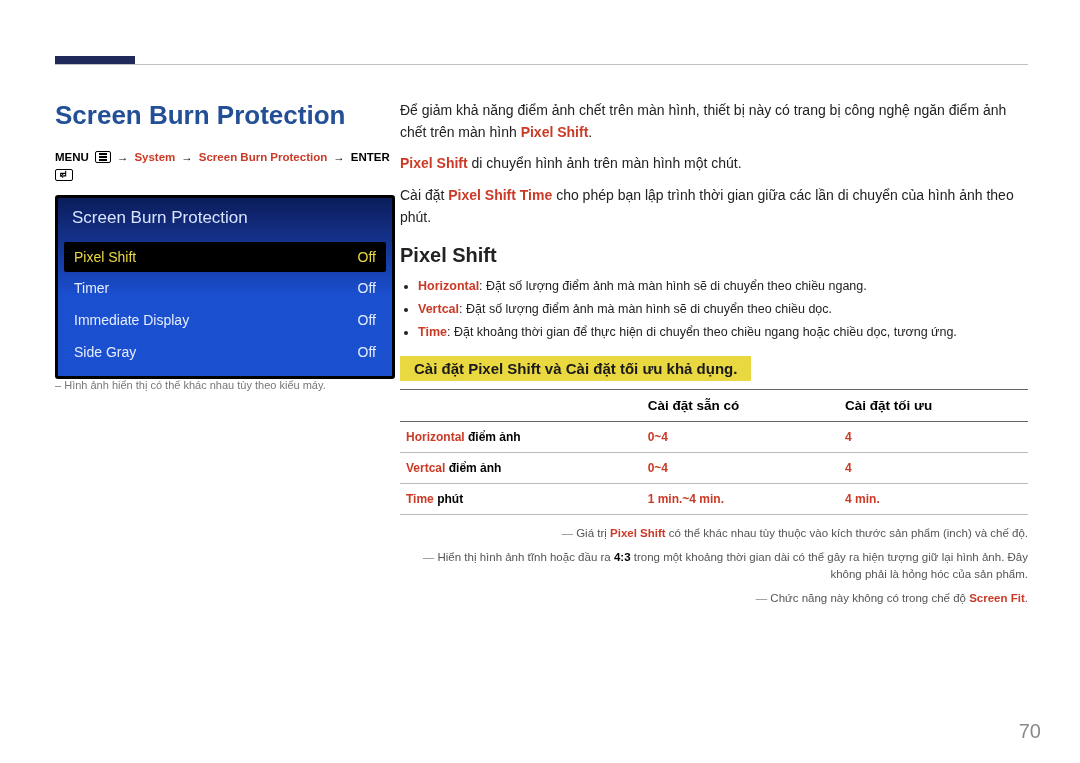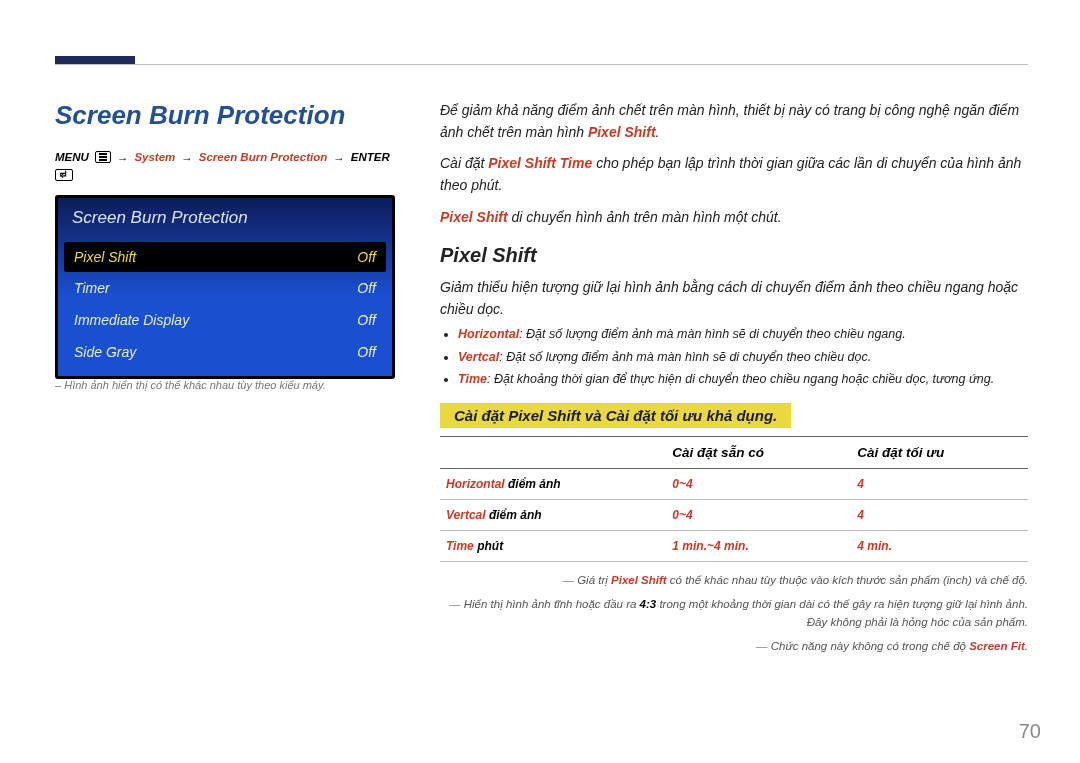--- a/index.html
+++ b/index.html
@@ -28,21 +28,21 @@
   }
   .header-block{
     position:absolute;top:56px;left:55px;
     width:80px;height:8px;background:#1f2a5a;
   }
 
   .page{
     position:absolute;left:55px;right:52px;top:100px;bottom:30px;
   }
 
-  .two-col{display:flex;gap:40px;font-style:italic;}
+  .two-col{display:flex;}
   .left{width:345px;flex:0 0 345px;}
   .right{flex:1;}
 
   h1.section-title{
     margin:0 0 20px 0;
     font-size:26px;font-weight:bold;color:var(--blue-accent);
     letter-spacing:0;
   }
 
   .breadcrumb{
@@ -197,28 +197,27 @@
         <div class="osd-bottom"></div>
       </div>
       <div class="caption">Hình ảnh hiển thị có thể khác nhau tùy theo kiểu máy.</div>
     </div>
 
     <div class="right">
       <div class="para para-block">
         <span>Để giảm khả năng điểm ảnh chết trên màn hình, thiết bị này có trang bị công nghệ ngăn điểm ảnh chết trên màn hình </span><span class="red">Pixel Shift</span><span>.</span>
       </div>
       <div class="para para-block">
+        <span class="red">Pixel Shift</span><span> di chuyển hình ảnh trên màn hình một chút.</span>
+      </div>
+      <div class="para para-block">
         <span>Cài đặt </span><span class="red">Pixel Shift Time</span><span> cho phép bạn lập trình thời gian giữa các lần di chuyển của hình ảnh theo phút.</span>
       </div>
-      <div class="para para-block">
-        <span class="red">Pixel Shift</span><span> di chuyển hình ảnh trên màn hình một chút.</span>
-      </div>
 
       <h2 class="sub">Pixel Shift</h2>
-      <div class="para">Giảm thiểu hiện tượng giữ lại hình ảnh bằng cách di chuyển điểm ảnh theo chiều ngang hoặc chiều dọc.</div>
 
       <ul class="bullets">
         <li><span class="label">Horizontal</span><span>: Đặt số lượng điểm ảnh mà màn hình sẽ di chuyển theo chiều ngang.</span></li>
         <li><span class="label">Vertcal</span><span>: Đặt số lượng điểm ảnh mà màn hình sẽ di chuyển theo chiều dọc.</span></li>
         <li><span class="label">Time</span><span>: Đặt khoảng thời gian để thực hiện di chuyển theo chiều ngang hoặc chiều dọc, tương ứng.</span></li>
       </ul>
 
       <div class="highlight-band">Cài đặt Pixel Shift và Cài đặt tối ưu khả dụng.</div>
 
       <table class="tbl">

